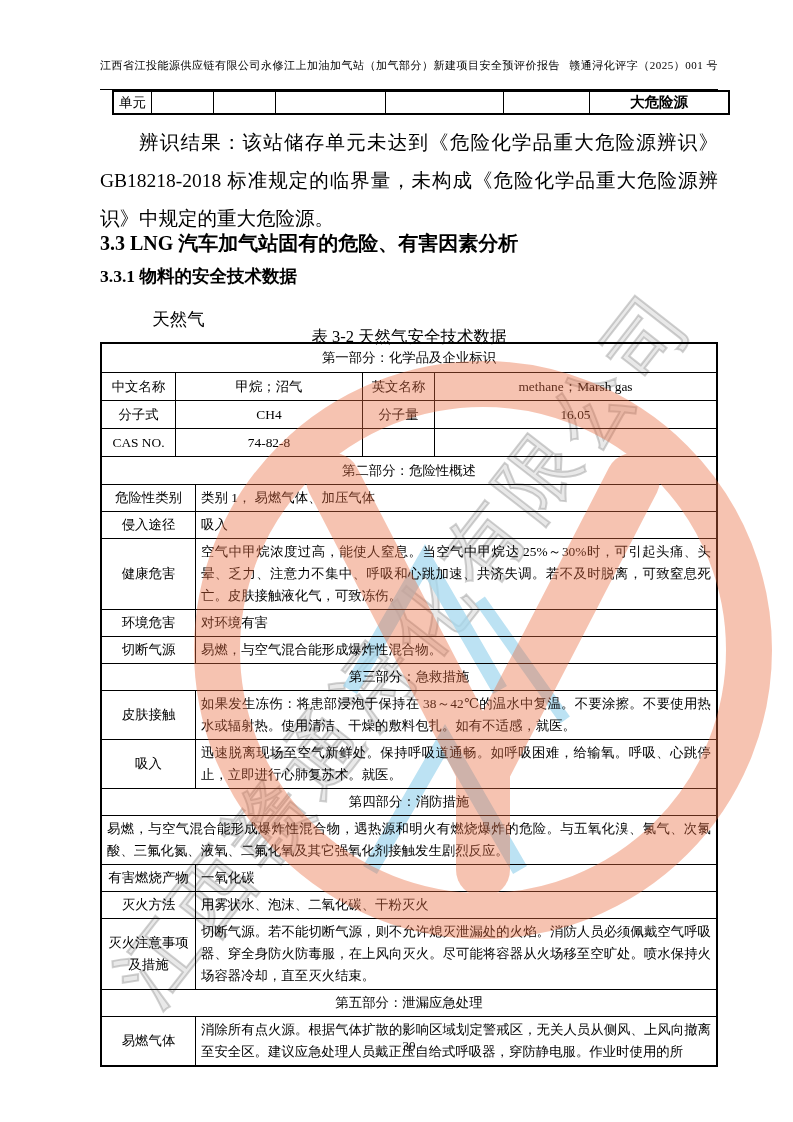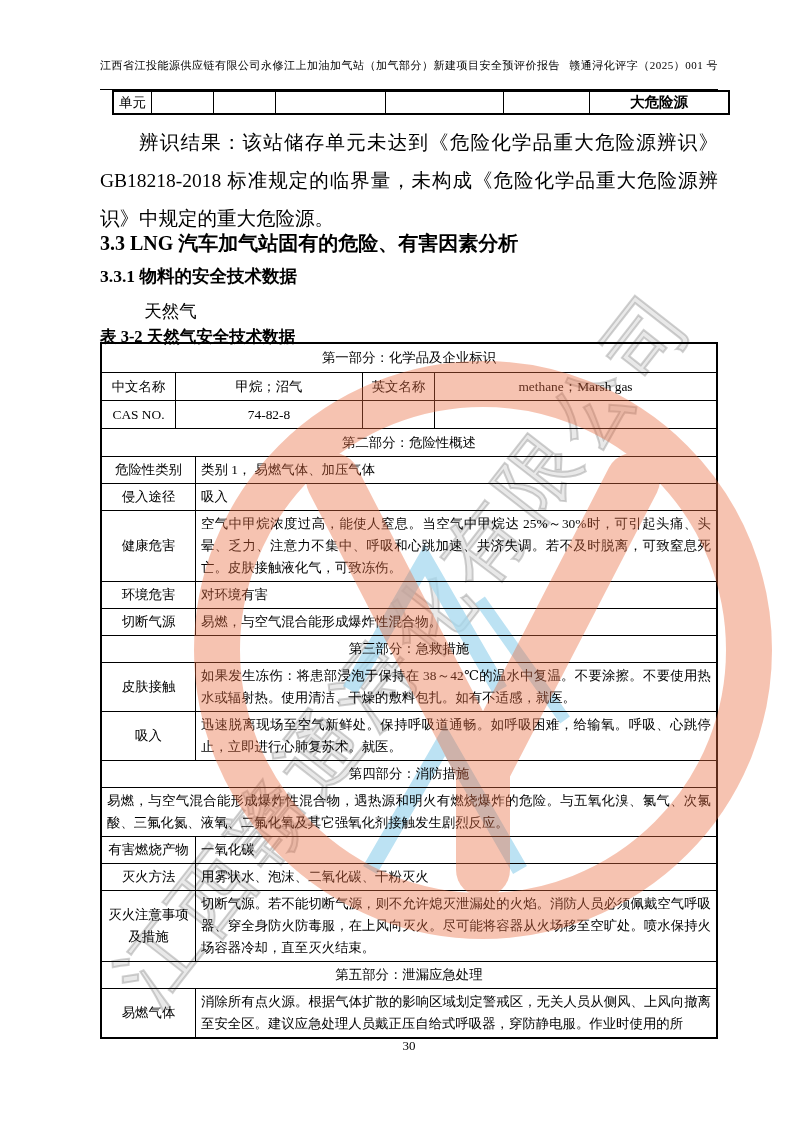--- a/index.html
+++ b/index.html
@@ -30,22 +30,22 @@
 
   
   .intro{
     position:absolute;left:100px;top:124px;width:618px;
     font-size:19.5px;line-height:38px;text-align:justify;text-justify:inter-ideograph;
     text-indent:2em;margin:0;
   }
 
   .h33{position:absolute;left:100px;top:230px;width:618px;font-size:20px;font-weight:bold;margin:0;}
   .h331{position:absolute;left:100px;top:264px;width:618px;font-size:17.5px;font-weight:bold;margin:0;}
-  .material{position:absolute;left:100px;top:295px;width:618px;font-size:17.5px;text-indent:2.3em;margin:4px;}
-  .tbl-title{position:absolute;left:100px;top:326px;width:618px;text-align:left;font-size:16.5px;font-weight:bold;}
+  .material{position:absolute;left:100px;top:295px;width:618px;font-size:17.5px;text-indent:2.3em;margin:12px;}
+  .tbl-title{position:absolute;left:100px;top:326px;width:618px;text-align:center;font-size:16.5px;font-weight:normal;}
 
   
   .msds{
     position:absolute;left:100px;top:342px;width:618px;
     border:2px solid #000;box-sizing:border-box;
     font-size:13.4px;line-height:22px;
   }
   .m-row{display:flex;border-top:1px solid #000;min-height:26px;align-items:stretch;box-sizing:border-box;}
   .m-row:first-child{border-top:none;}
   .lab{flex:0 0 94px;border-right:1px solid #000;display:flex;align-items:center;justify-content:center;
@@ -116,20 +116,26 @@
       <div class="secc">第一部分：化学品及企业标识</div>
     </div>
 
     <div class="m-row four h28">
       <div class="lab c1">中文名称</div>
       <div class="cell c2">甲烷；沼气</div>
       <div class="lab c3">英文名称</div>
       <div class="cell c4">methane；Marsh gas</div>
     </div>
 
+    <div class="m-row four h28">
+      <div class="lab c1">分子式</div>
+      <div class="cell c2">CH4</div>
+      <div class="lab c3">分子量</div>
+      <div class="cell c4">16.05</div>
+    </div>
 
     <div class="m-row four h28">
       <div class="lab c1">CAS NO.</div>
       <div class="cell c2">74-82-8</div>
       <div class="lab c3"></div>
       <div class="cell c4"></div>
     </div>
 
     <div class="m-row sec h28">
       <div class="secc">第二部分：危险性概述</div>

